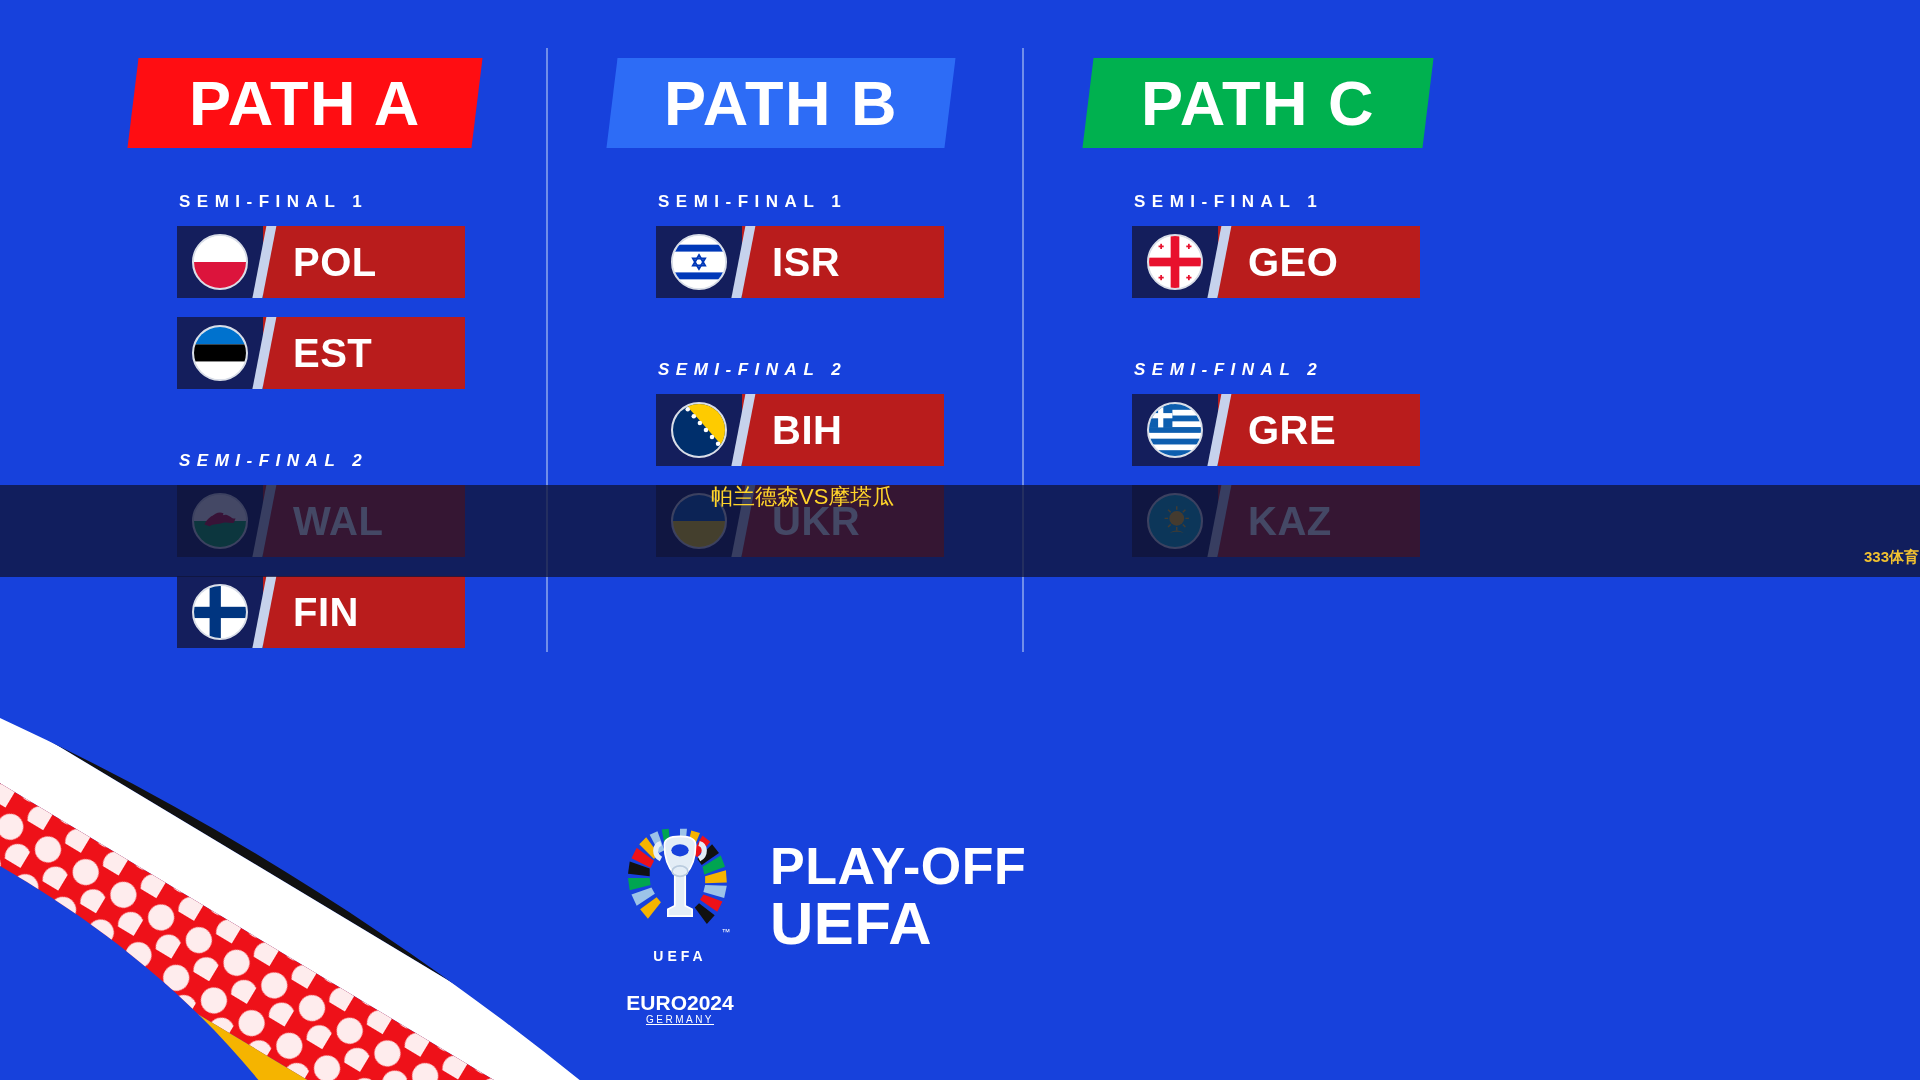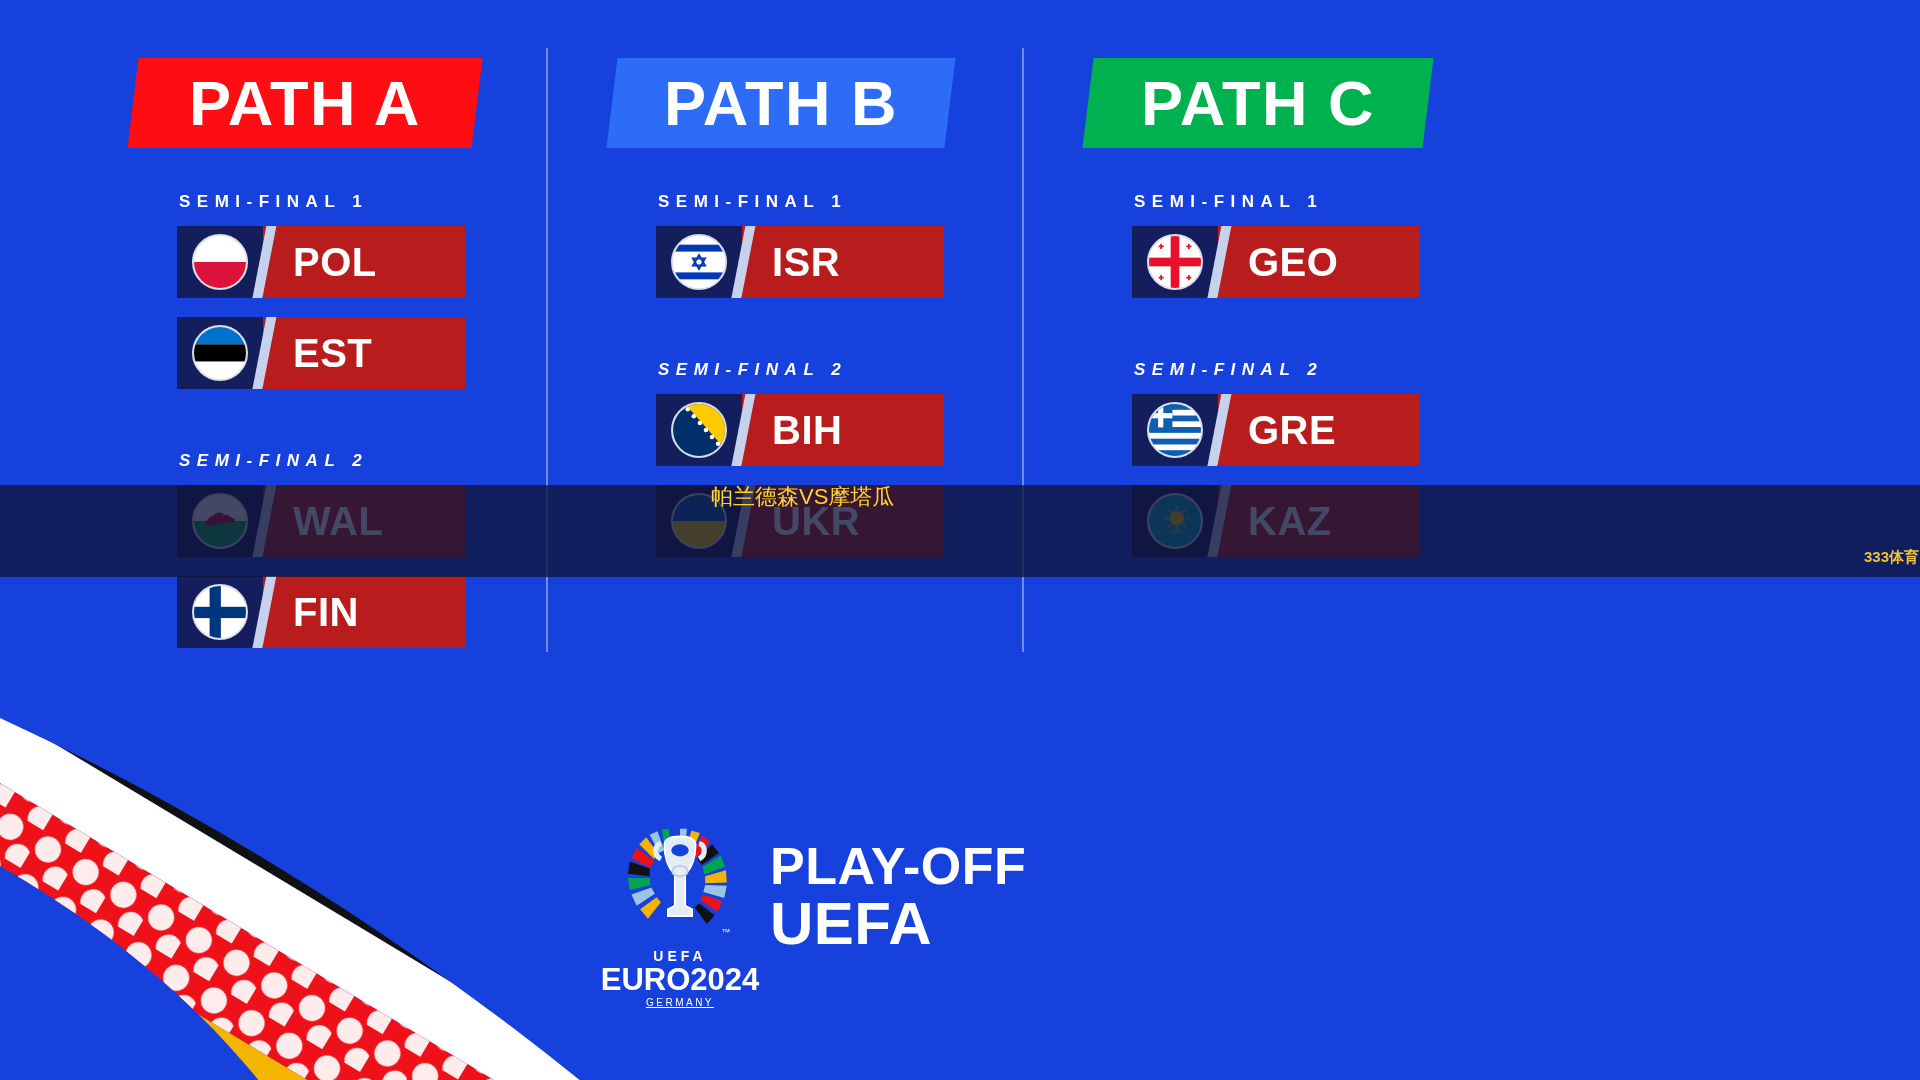--- a/index.html
+++ b/index.html
@@ -183,24 +183,25 @@
   .logo-trophy { width: 104px; height: 118px; }
   .logo-uefa {
     margin-top: 4px;
     color: #fff;
     font-size: 14px;
     font-weight: 700;
     letter-spacing: 4px;
   }
   .logo-euro {
     color: #fff;
-    font-size: 31px;
+    font-size: 21px;
     font-weight: 700;
     letter-spacing: 0px;
     line-height: 1.05;
+    margin-top: 28px;
   }
   .logo-germany {
     color: #fff;
     font-size: 10px;
     font-weight: 400;
     letter-spacing: 2.5px;
     text-decoration: underline;
   }
   .playoff-text {
     margin-top: 14px;

